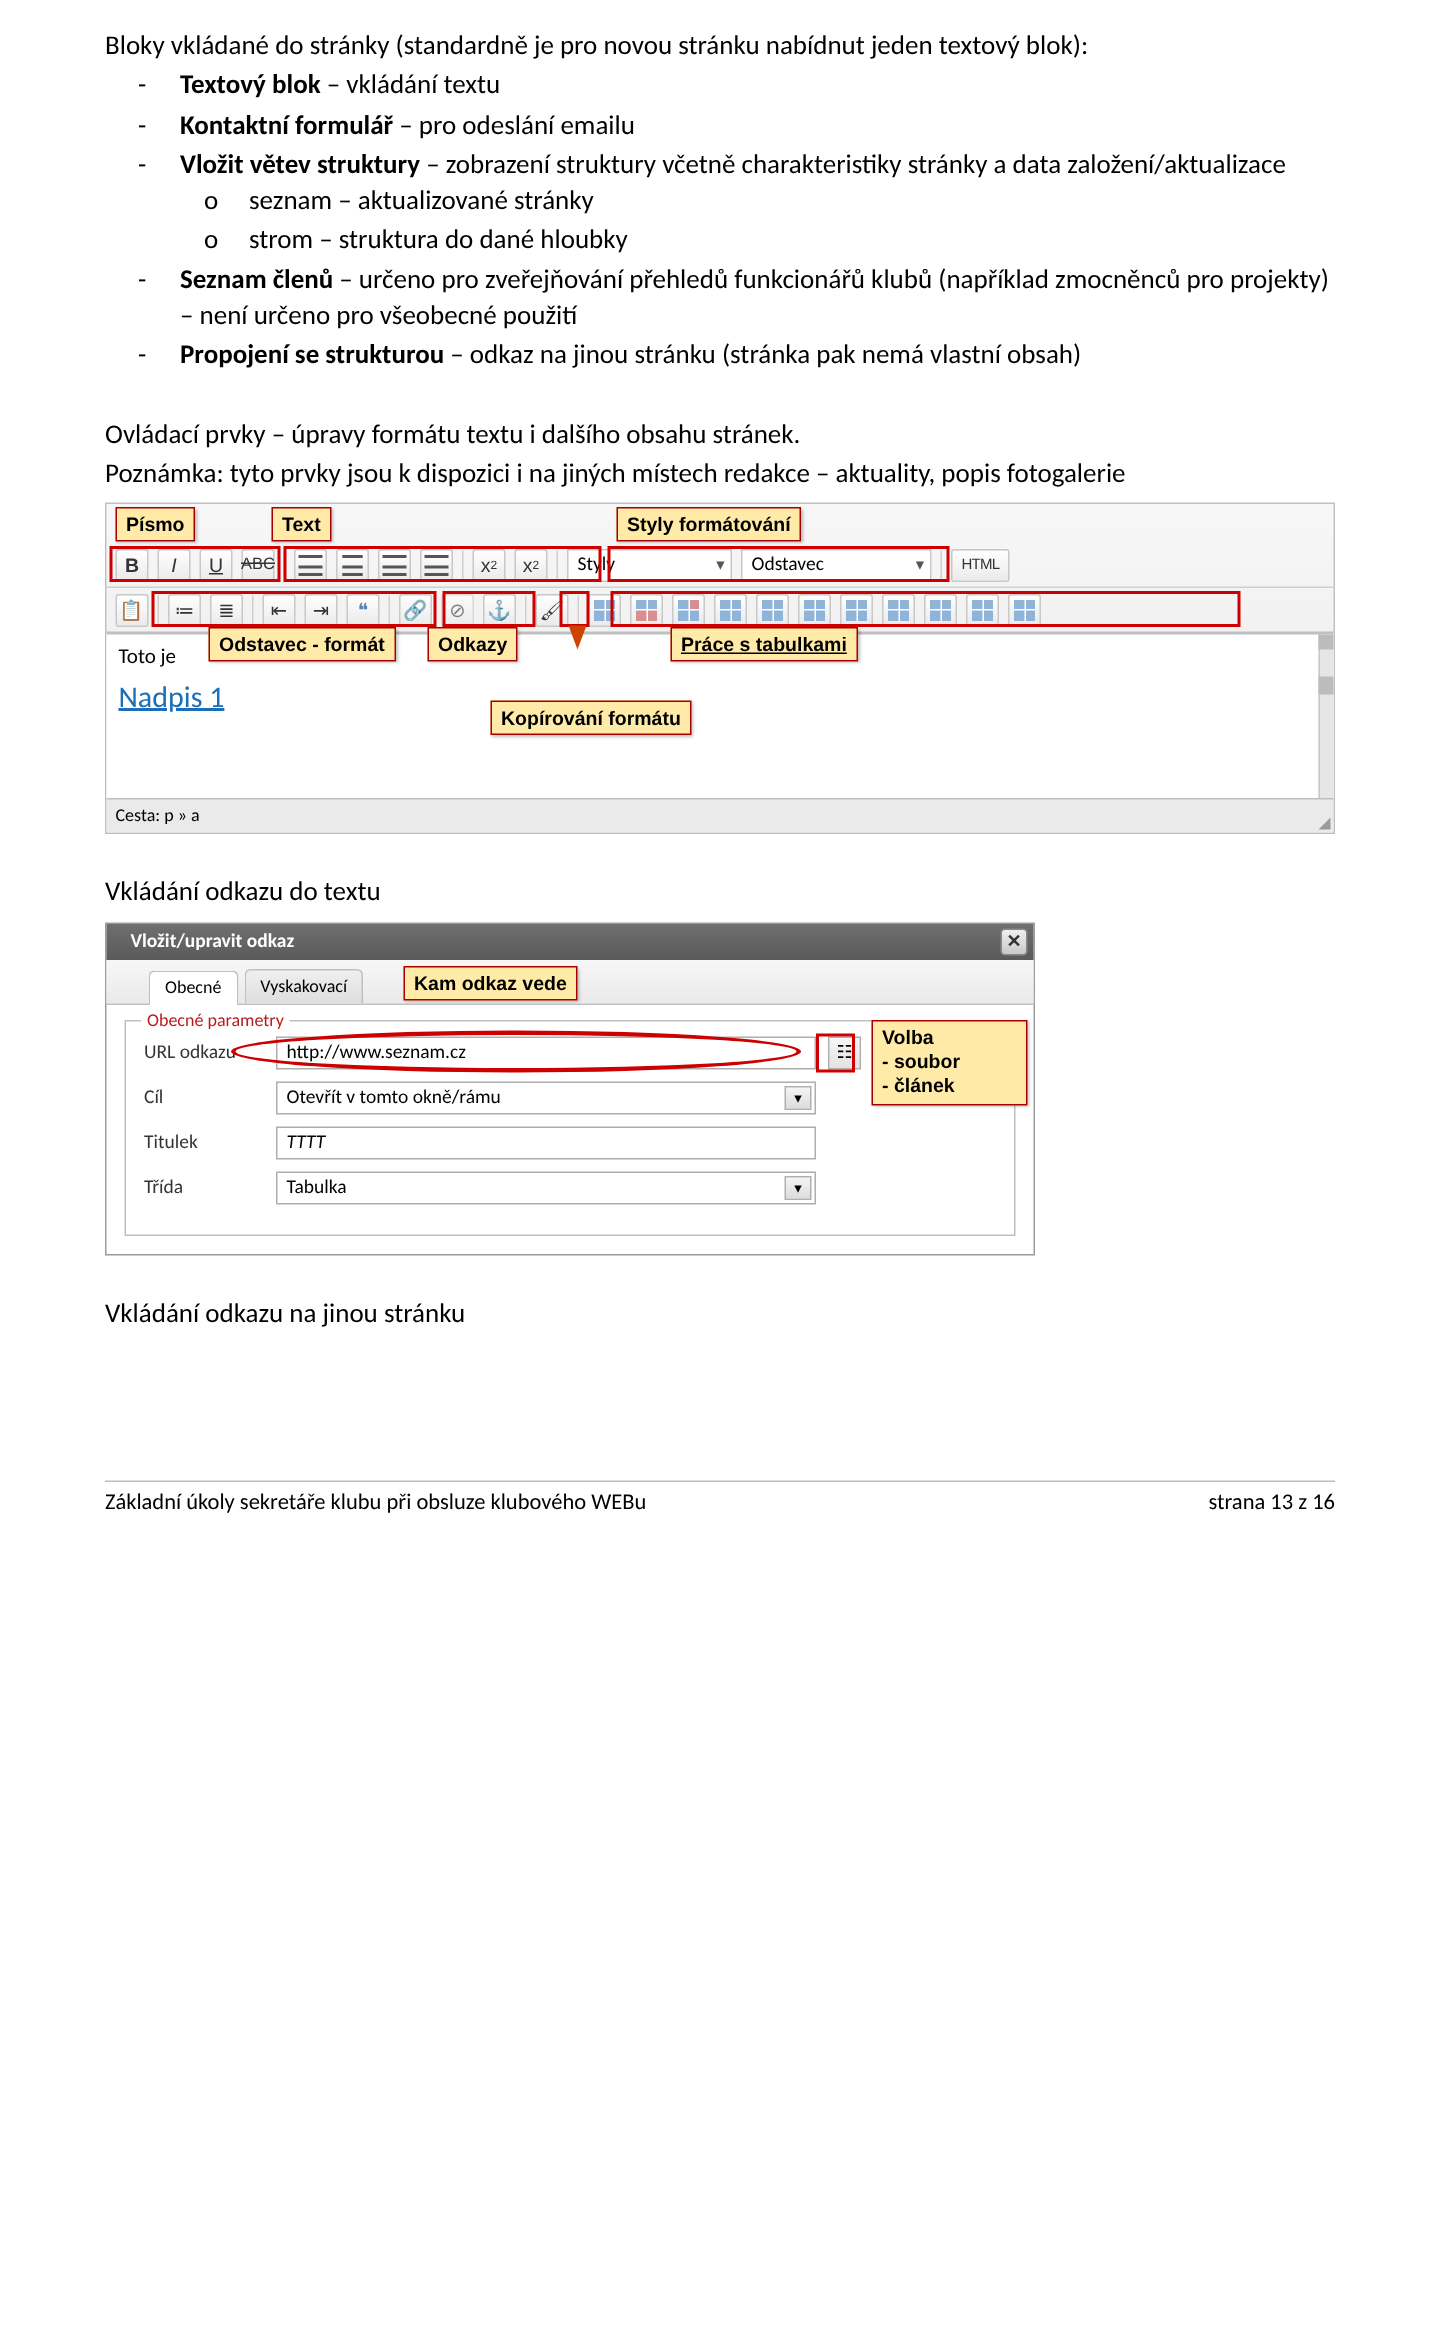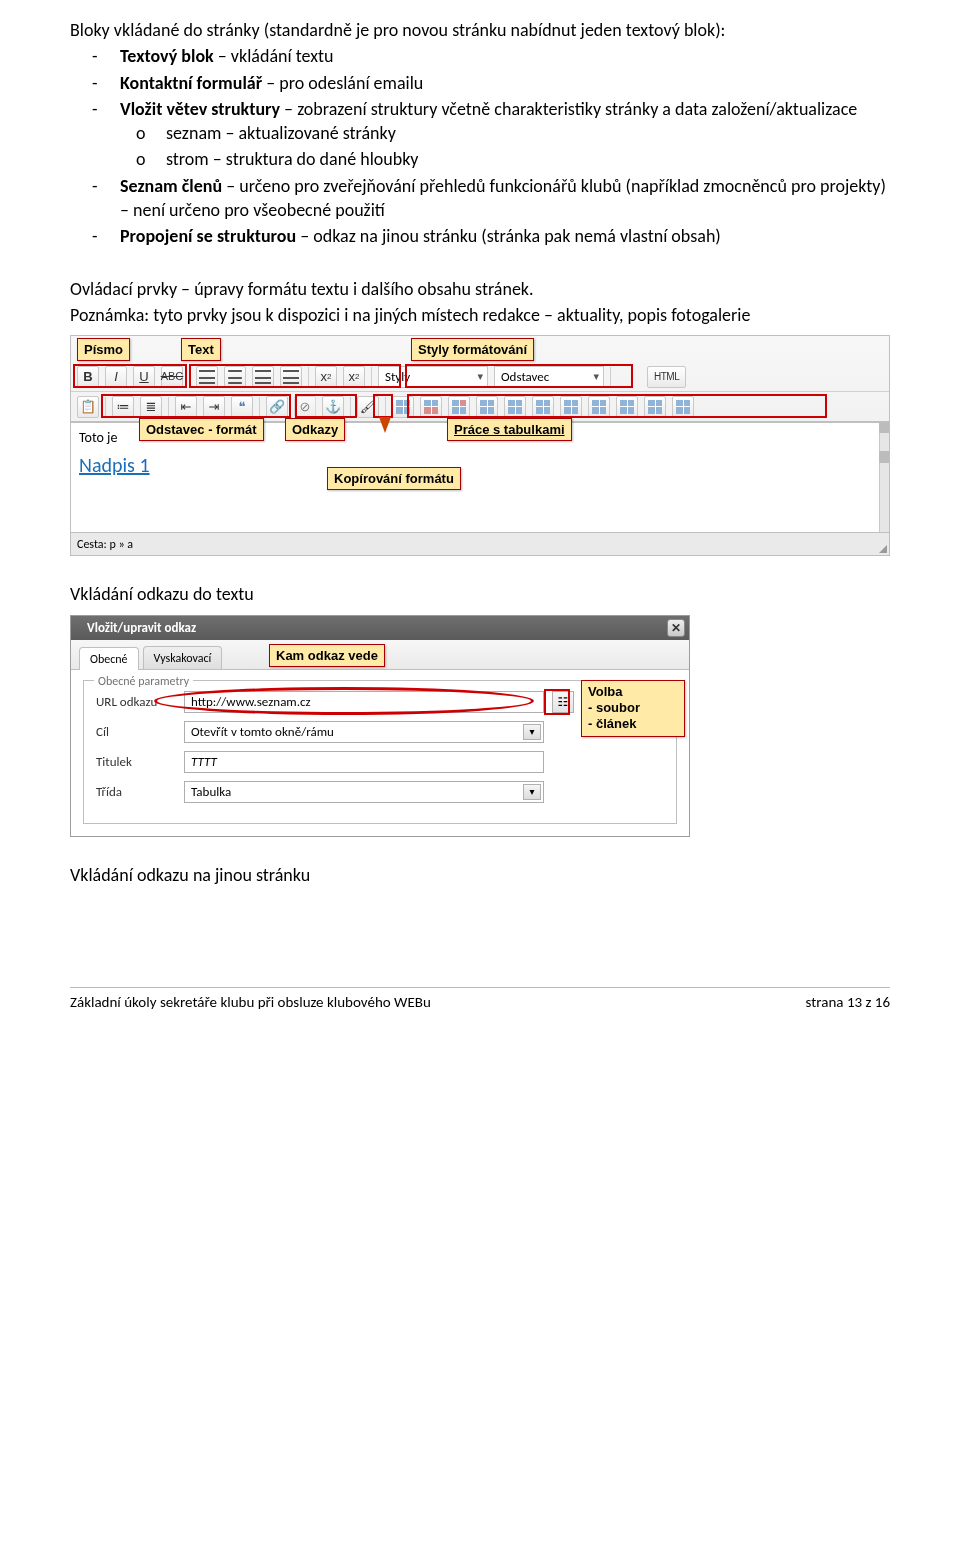--- a/index.html
+++ b/index.html
@@ -17,52 +17,52 @@
   
   .mce { border: 1px solid #bfbfbf; background: linear-gradient(#f7f7f7,#e9e9e9); font-size: 13px; position: relative; }
   .mce .row { display: flex; align-items: center; gap: 6px; padding: 4px 6px; border-bottom: 1px solid #d0d0d0; height: 30px; }
   .mce .row.last { border-bottom: 1px solid #bfbfbf; }
   .tbtn { width: 22px; height: 22px; border: 1px solid #c8c8c8; border-radius: 2px; background: linear-gradient(#ffffff,#eaeaea); display: inline-flex; align-items: center; justify-content: center; font: 13px/1 Arial, sans-serif; color: #333; flex-shrink: 0; }
   .tbtn.w { width: auto; padding: 0 6px; }
   .sep { width: 1px; height: 20px; background: #cfcfcf; }
   .sel { height: 22px; border: 1px solid #c8c8c8; background: #fff; display: inline-flex; align-items: center; padding: 0 18px 0 6px; position: relative; font-size: 13px; }
   .sel::after { content: "▾"; position: absolute; right: 4px; top: 3px; font-size: 11px; color: #555; }
   .sel.s1 { width: 110px; }
-  .sel.s2 { width: 110px; }
+  .sel.s2 { width: 127px; }
   .lines { width: 16px; height: 14px; display: inline-block; border-top: 2px solid #555; position: relative; }
   .lines::before, .lines::after { content: ""; position: absolute; left: 0; right: 0; border-top: 2px solid #555; }
   .lines::before { top: 5px; }
   .lines::after { top: 10px; }
   .lines.l { } .lines.c { transform: scaleX(.85); } .lines.r { } .lines.j { }
   .tblic { width: 14px; height: 14px; display: inline-grid; grid-template-columns: 1fr 1fr; grid-template-rows: 1fr 1fr; gap: 1px; background: #fff; }
   .tblic span { background: #8fb4d8; }
-  .htmlbtn { font-size: 10px; letter-spacing: -.5px; margin-left: 30px; }
+  .htmlbtn { font-size: 10px; letter-spacing: -.5px; }
 
   
   .callout { position: absolute; background: #ffeaa7; border: 1px solid #a80000; color: #000; font: bold 13px Arial; padding: 3px 6px; white-space: nowrap; box-shadow: 1px 1px 2px rgba(0,0,0,.25); z-index: 5; }
   .redbox { position: absolute; border: 2px solid #c00; pointer-events: none; z-index: 4; }
   .arrow-down { position: absolute; width: 0; height: 0; border-left: 6px solid transparent; border-right: 6px solid transparent; border-top: 16px solid #c40; z-index: 5; }
 
   .editarea { background: #fff; border-top: 1px solid #bfbfbf; padding: 6px 8px 10px 8px; font-size: 14px; position: relative; }
   .editarea .scroll { position: absolute; right: 0; top: 0; bottom: 0; width: 10px; background: #e6e6e6; border-left: 1px solid #c8c8c8; }
   .editarea .sgrip { position: absolute; right: 0; top: 0; width: 10px; height: 10px; background: #bcbcbc; }
   .editarea .sbar { position: absolute; right: 0; top: 28px; width: 10px; height: 12px; background: #bcbcbc; }
   .nadpis { color: #1b6fb8; font-size: 20px; text-decoration: underline; font-weight: normal; margin-top: 4px; }
   .pathbar { background: #eaeaea; border-top: 1px solid #bfbfbf; font-size: 12px; padding: 3px 6px; position: relative; }
   .resize { position: absolute; right: 2px; bottom: 2px; width: 0; height: 0; border-left: 8px solid transparent; border-bottom: 8px solid #9a9a9a; }
 
   
   .dlgwrap { width: 620px; border: 1px solid #9c9c9c; font-size: 13px; background: #fff; position: relative; }
   .dlgtitle { background: linear-gradient(#6f6f6f,#5a5a5a); color: #fff; height: 24px; display: flex; align-items: center; font-weight: bold; position: relative; padding-left: 16px; }
   .dlgclose { position: absolute; right: 4px; top: 3px; width: 18px; height: 18px; border: 1px solid #888; background: linear-gradient(#efefef,#c9c9c9); color: #333; font-weight: bold; display: flex; align-items: center; justify-content: center; border-radius: 3px; font-size: 12px; }
   .tabs { display: flex; align-items: flex-end; padding: 6px 8px 0 8px; gap: 4px; background: linear-gradient(#f7f7f7,#e9e9e9); border-bottom: 1px solid #bfbfbf; }
   .tab { border: 1px solid #bfbfbf; border-bottom: none; padding: 3px 10px; background: linear-gradient(#efefef,#dedede); border-radius: 4px 4px 0 0; font-size: 12px; }
-  .tab.active { background: #fff; position: relative; top: 1px; }
+  .tab.active { background: #fff; position: relative; top: 1px; margin-left: 20px; }
   .fieldset { margin: 10px 12px 12px 12px; border: 1px solid #bfbfbf; padding: 10px 12px 12px 12px; position: relative; }
-  .legend { position: absolute; top: -8px; left: 10px; background: #fff; padding: 0 4px; color: #737373; font-size: 12px; }
+  .legend { position: absolute; top: -8px; left: 10px; background: #fff; padding: 0 4px; color: #b91c1c; font-size: 12px; }
   .frow { display: flex; align-items: center; margin-bottom: 8px; gap: 8px; }
   .flab { width: 80px; color: #333; }
   .finput { flex: 1; height: 22px; border: 1px solid #aeaeae; background: #fff; padding: 0 6px; display: flex; align-items: center; font-size: 13px; overflow: hidden; }
   .fsel { width: 360px; height: 22px; border: 1px solid #aeaeae; background: #fff; display: flex; align-items: center; padding: 0 6px; position: relative; }
   .fsel .dd { position: absolute; right: 2px; top: 2px; bottom: 2px; width: 18px; border: 1px solid #b0b0b0; background: linear-gradient(#f5f5f5,#dcdcdc); display: flex; align-items: center; justify-content: center; font-size: 10px; }
   .miniic { width: 22px; height: 22px; border: 1px solid #aeaeae; background: linear-gradient(#f7f7f7,#e3e3e3); display: inline-flex; align-items: center; justify-content: center; font-size: 12px; }
   .ellipse { position: absolute; border: 3px solid #c00; border-radius: 50%; pointer-events: none; z-index: 6; }
 
   .sectionhead { margin: 20px 0 8px 0; }
   .footer { border-top: 1px solid #bbb; margin-top: 100px; padding-top: 4px; display: flex; justify-content: space-between; font-size: 15px; }

